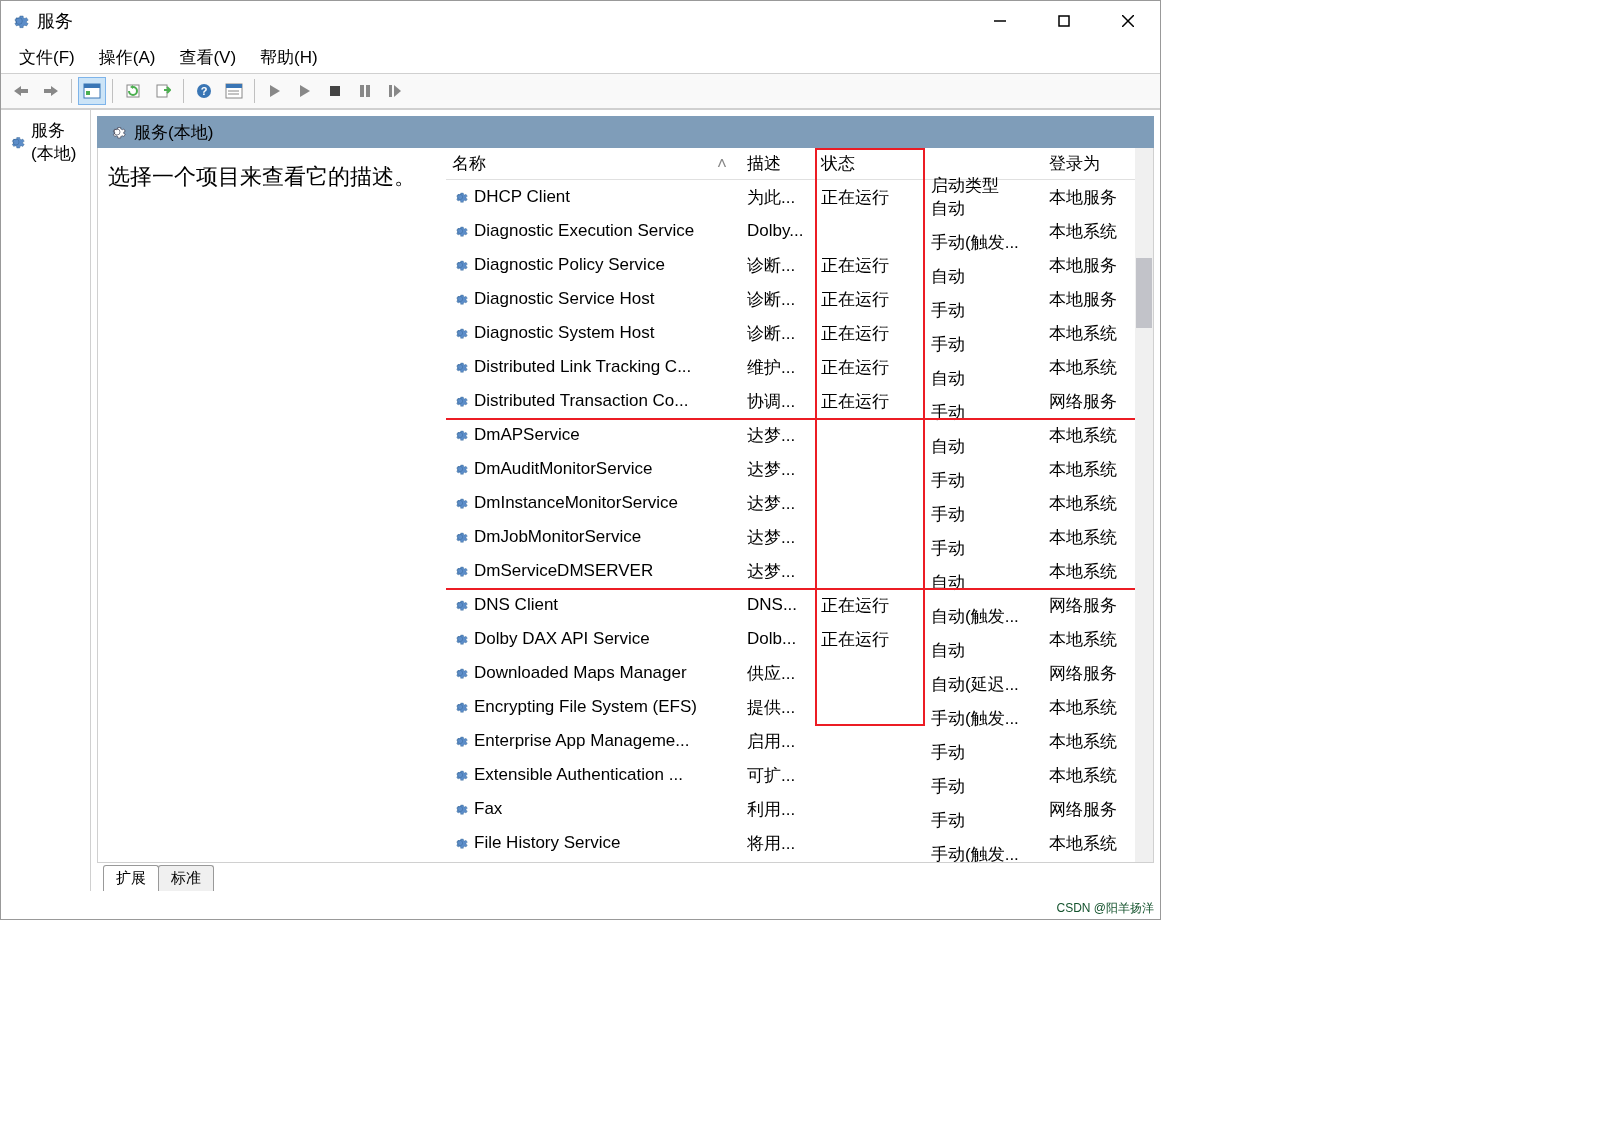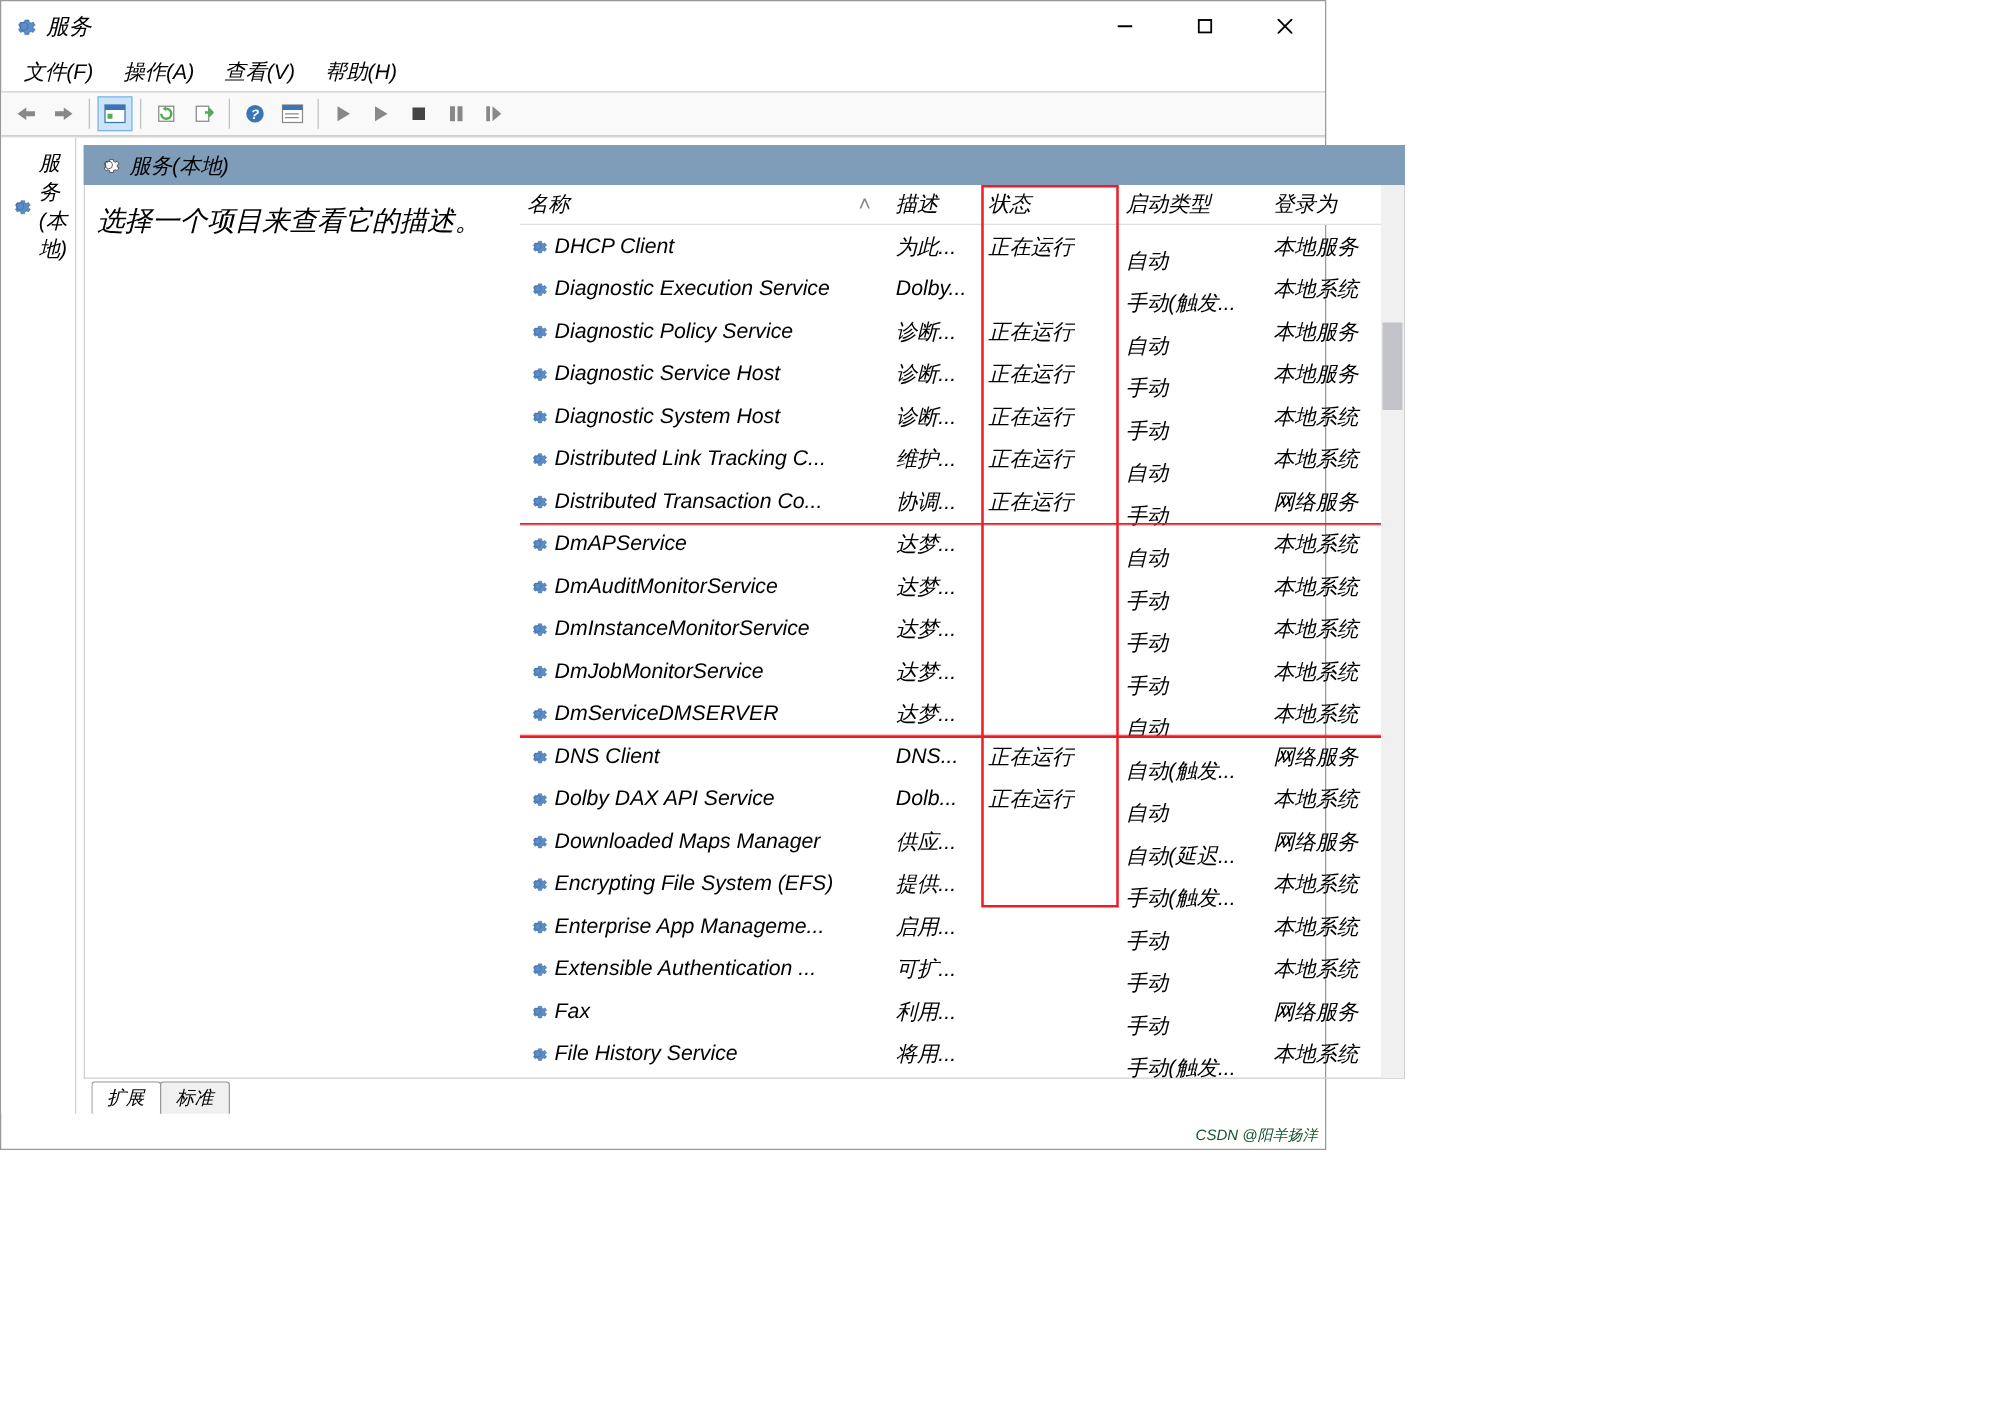--- a/index.html
+++ b/index.html
@@ -1,17 +1,17 @@
 <!DOCTYPE html>
 <html><head>
 <meta charset="utf-8">
 <style>
 * { box-sizing: border-box; margin: 0; padding: 0; }
 body { font-family: "Microsoft YaHei", "Segoe UI", sans-serif; font-size: 16px; background: #fff; overflow: hidden; }
-.window { width: 1061px; height: 920px; border: 1px solid #999; background: #fff; position: relative; font-style: italic; }
+.window { width: 1161px; height: 920px; border: 1px solid #999; background: #fff; position: relative; }
 
 .titlebar { height: 40px; display: flex; align-items: center; padding: 0 8px; }
 .titlebar .title-icon { width: 20px; height: 20px; margin-right: 8px; }
 .titlebar .title { font-size: 18px; flex: 1; }
 .titlebar .winbtns { display: flex; gap: 24px; margin-right: 4px; }
 .titlebar .winbtn { width: 40px; height: 30px; display: flex; align-items: center; justify-content: center; cursor: pointer; }
 
 .menubar { height: 32px; display: flex; align-items: center; padding: 0 12px; gap: 12px; font-size: 17px; }
 .menubar .menu-item { padding: 2px 6px; cursor: pointer; }
 
@@ -27,21 +27,21 @@
 
 .content { flex: 1; display: flex; flex-direction: column; position: relative; }
 .content-header { height: 32px; background: #7f9db9; display: flex; align-items: center; padding: 0 10px; gap: 8px; color: #000; margin: 6px 6px 0 6px; border: 1px solid #7f9db9; }
 .content-header .gear { width: 18px; height: 18px; }
 .content-header .label { font-size: 17px; }
 
 .content-body { flex: 1; display: flex; margin: 0 6px; border: 1px solid #d0d0d0; border-top: none; overflow: hidden; }
 .desc-pane { width: 348px; padding: 14px 10px; font-size: 22px; }
 .list-pane { flex: 1; overflow: auto; position: relative; }
 
-.list-header { display: flex; height: 32px; align-items: flex-end; border-bottom: 1px solid #e0e0e0; font-size: 17px; background: #fff; position: sticky; top: 0; }
+.list-header { display: flex; height: 32px; align-items: flex-start; border-bottom: 1px solid #e0e0e0; font-size: 17px; background: #fff; position: sticky; top: 0; }
 .list-header .col { padding: 4px 6px; white-space: nowrap; overflow: hidden; text-overflow: ellipsis; }
 .list-row { display: flex; height: 34px; align-items: center; font-size: 17px; }
 .list-row .col { padding: 2px 6px; white-space: nowrap; overflow: hidden; text-overflow: ellipsis; }
 .col-name { width: 295px; display: flex; align-items: center; gap: 6px; }
 .col-desc { width: 74px; }
 .col-status { width: 110px; }
 .col-start { width: 118px; margin-top: 22px; }
 .col-logon { width: 110px; }
 
 .gear-icon { display: inline-block; width: 16px; height: 16px; }

